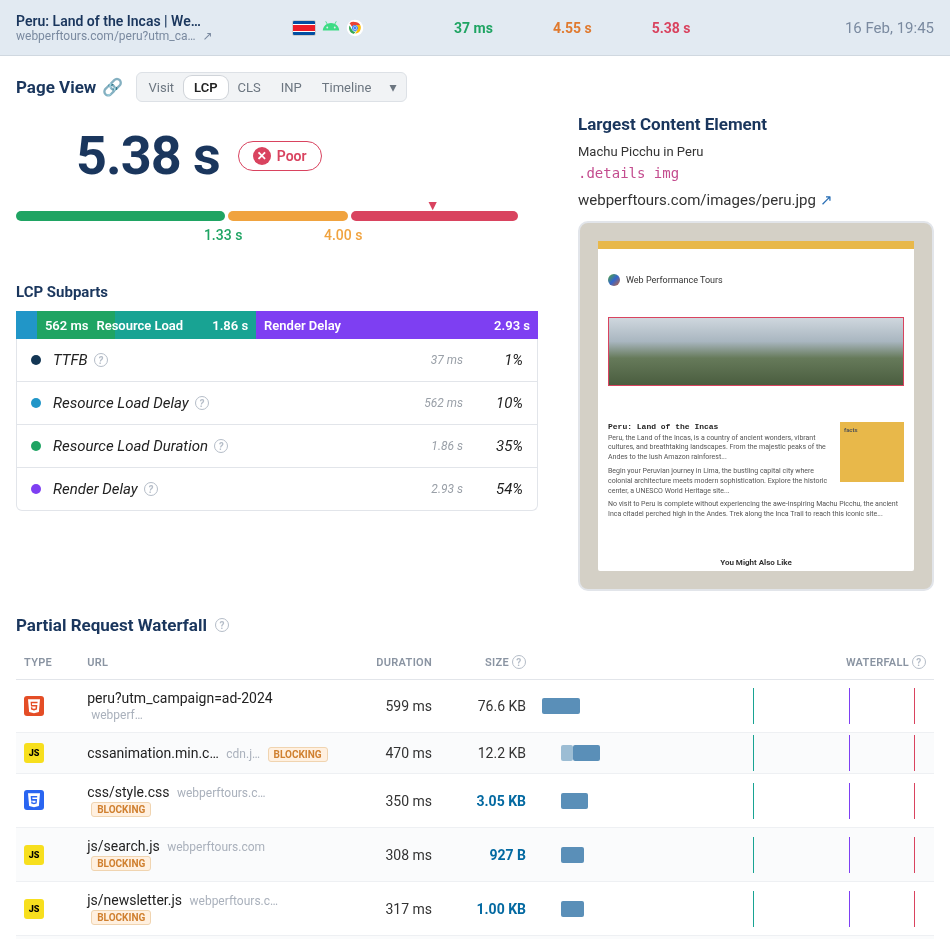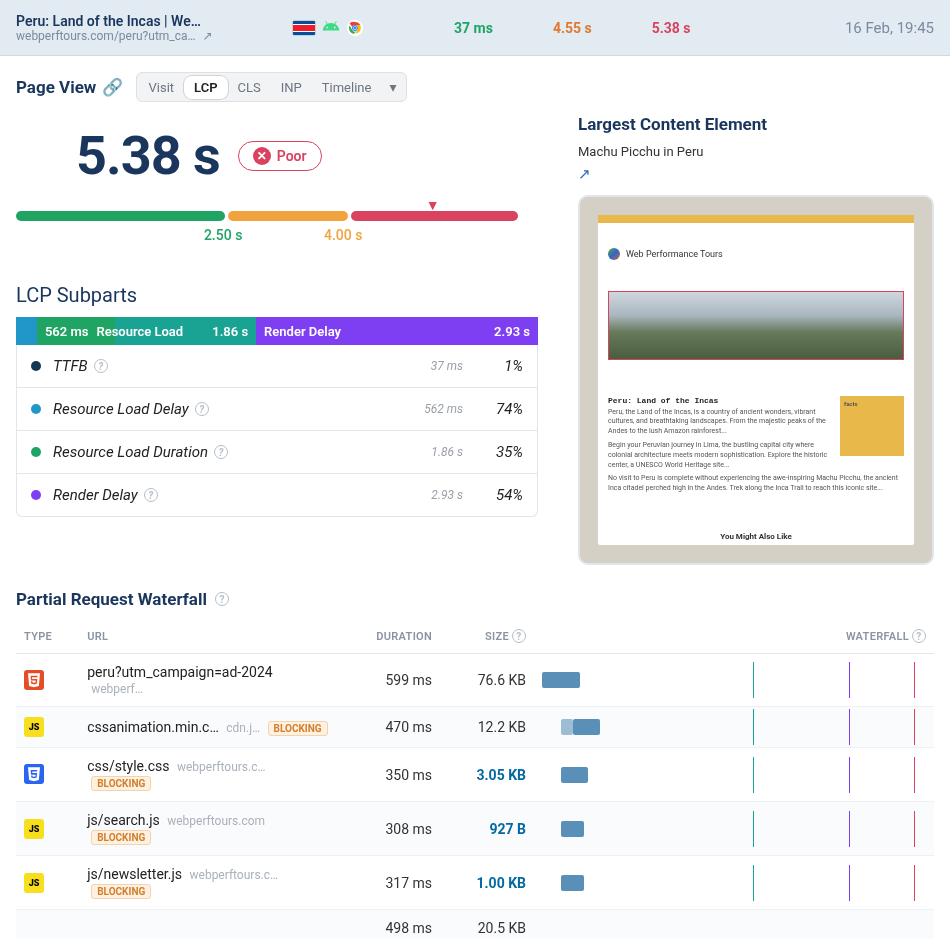--- a/index.html
+++ b/index.html
@@ -48,21 +48,21 @@
 .thresh-seg { border-radius:5px; }
 .seg-good { background:#1fa463; width:40%; }
 .seg-ni { background:#f0a33f; width:23%; }
 .seg-poor { background:#d9435f; width:32%; }
 .thresh-labels { position:relative; height:20px; margin-top:6px;}
 .thresh-labels span { position:absolute; font-size:14px; font-weight:500; }
 .lbl-good { left: 36%; color:#1fa463; }
 .lbl-ni { left: 59%; color:#f0a33f; }
 
 
-.subparts-title { font-weight:400; color:#1a365d; font-size:20px; margin-bottom:10px; }
+.subparts-title { font-weight:700; color:#1a365d; font-size:15px; margin-bottom:10px; }
 .subparts-bar { display:flex; height:28px; color:#fff; font-size:13px; font-weight:600;}
 .sp-seg { display:flex; align-items:center; padding:0 8px; }
 .sp-ttfb { background:#2196c8; width:4%; }
 .sp-rld { background:#1fa463; width:15%; justify-content:flex-start; position:relative; white-space:nowrap;}
 .sp-rldur { background:#18a393; width:27%; justify-content:flex-end; }
 .sp-rd { background:#7e3ff2; width:54%; }
 .sp-rd .right { margin-left:auto; }
 .subparts-table { border:1px solid #e2e5ea; border-top:none; border-radius: 0 0 6px 6px; font-style: italic; }
 .sp-row { display:flex; align-items:center; padding:12px 14px; border-top:1px solid #e2e5ea; }
 .sp-row:first-child { border-top:none; }
@@ -186,21 +186,21 @@
     </div>
 
     <div class="thresh-wrap">
       <div class="thresh-marker">▼</div>
       <div class="thresh-bar">
         <div class="thresh-seg seg-good"></div>
         <div class="thresh-seg seg-ni"></div>
         <div class="thresh-seg seg-poor"></div>
       </div>
       <div class="thresh-labels">
-        <span class="lbl-good">2.50 s</span>
+        <span class="lbl-good">1.33 s</span>
         <span class="lbl-ni">4.00 s</span>
       </div>
     </div>
 
     <div class="subparts-title">LCP Subparts</div>
     <div class="subparts-bar">
       <div class="sp-seg sp-ttfb"></div>
       <div class="sp-seg sp-rld">
         <span style="margin-right:8px;">562 ms</span>
         <span>Resource Load</span>
@@ -217,41 +217,43 @@
         <div class="sp-row">
     <span class="sp-dot d-ttfb"></span>
     <span class="sp-name">TTFB <span class="help">?</span></span>
     <span class="sp-ms">37 ms</span>
     <span class="sp-pct">1%</span>
         </div>
         <div class="sp-row">
     <span class="sp-dot d-rld"></span>
     <span class="sp-name">Resource Load Delay <span class="help">?</span></span>
     <span class="sp-ms">562 ms</span>
-    <span class="sp-pct">74%</span>
+    <span class="sp-pct">10%</span>
         </div>
         <div class="sp-row">
     <span class="sp-dot d-rldur"></span>
     <span class="sp-name">Resource Load Duration <span class="help">?</span></span>
     <span class="sp-ms">1.86 s</span>
     <span class="sp-pct">35%</span>
         </div>
         <div class="sp-row">
     <span class="sp-dot d-rd"></span>
     <span class="sp-name">Render Delay <span class="help">?</span></span>
     <span class="sp-ms">2.93 s</span>
     <span class="sp-pct">54%</span>
         </div>
       </div>
   </div>
 
   <div class="col-right">
     <div class="lce-title">Largest Content Element</div>
     <div class="lce-name">Machu Picchu in Peru</div>
+    <div class="lce-selector">.details img</div>
     <div class="lce-url">
+      <span>webperftours.com/images/peru.jpg</span>
       <span class="ext-link">↗</span>
     </div>
     <div class="preview-card">
       <div class="mock-page">
         <div class="mock-banner"></div>
         <div class="mock-header">
           <span class="mock-logo-dot"></span>
           <span>Web Performance Tours</span>
         </div>
         <div class="mock-hero"></div>

